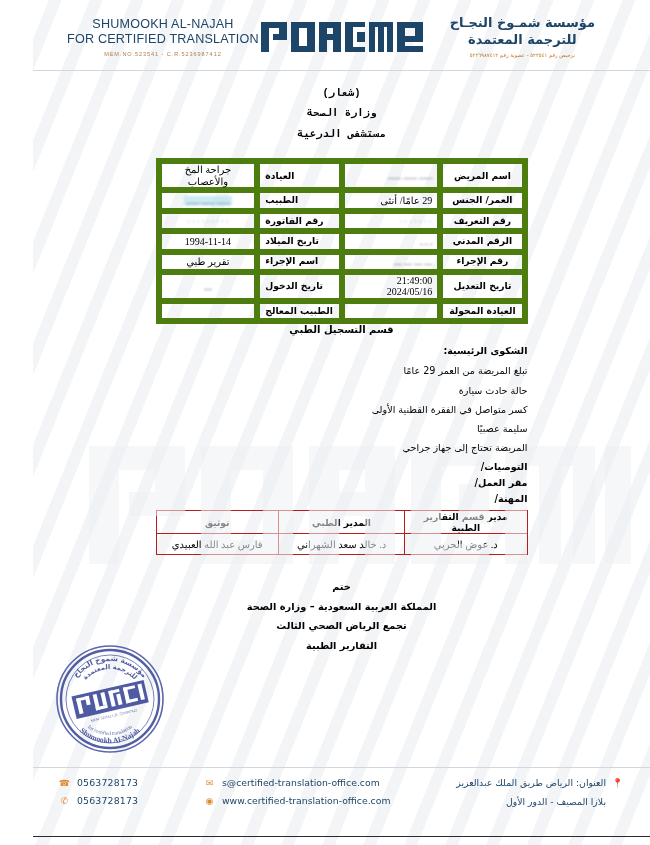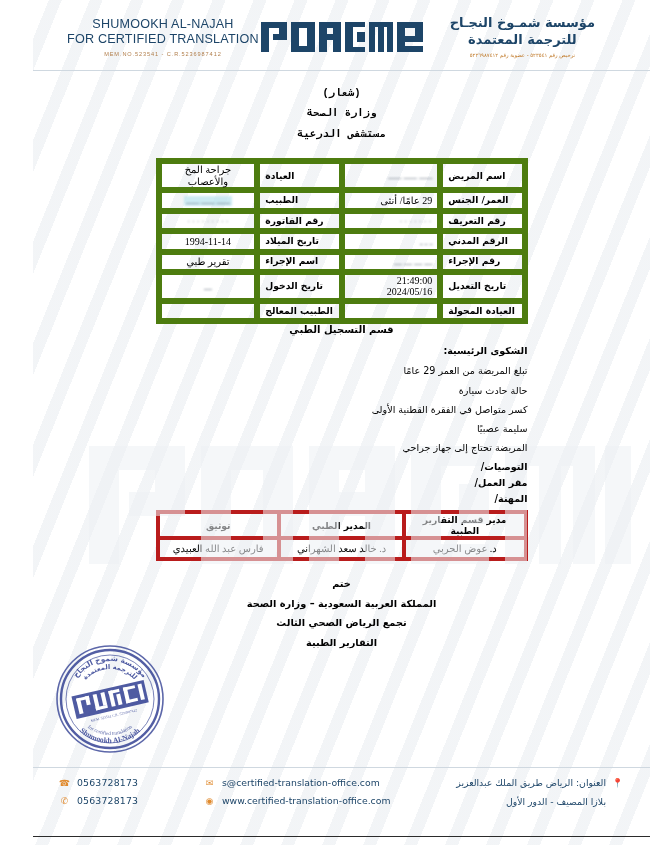--- a/index.html
+++ b/index.html
@@ -142,21 +142,21 @@
     padding: 0 5px;
     font-size: 9.2px;
     font-family: "DejaVu Sans", sans-serif;
     color: #000;
     vertical-align: middle;
     line-height: 1.15;
   }
   .info-table td.lbl {
     font-weight: bold;
     width: 23%;
-    text-align: left;
+    text-align: center;
   }
   .info-table td.val {
     width: 27%;
     text-align: right;
     font-family: "Liberation Serif", serif;
     font-size: 10px;
   }
   .info-table td.lbl2 {
     font-weight: bold;
     width: 23%;
@@ -215,21 +215,21 @@
 
   
   .sign-table {
     width: 372px;
     margin: 6px auto 0 auto;
     border-collapse: collapse;
     table-layout: fixed;
     direction: rtl;
   }
   .sign-table td {
-    border: 4px solid #b91c1c;
+    border: 1px solid #b91c1c;
     height: 21px;
     padding: 0 5px;
     font-size: 9.2px;
     font-family: "DejaVu Sans", sans-serif;
     text-align: center;
     color: #000;
   }
   .sign-table tr.hrow td {
     font-weight: bold;
   }
@@ -238,21 +238,21 @@
     font-size: 10px;
     font-weight: normal;
   }
   .sign-table td.c1 { width: 33%; }
   .sign-table td.c2 { width: 34%; }
   .sign-table td.c3 { width: 33%; }
 
   
   .closing {
     text-align: center;
-    margin-top: 13px;
+    margin-top: 22px;
     line-height: 2.0;
     color: #000;
   }
   .closing div {
     font-size: 9.8px;
     font-weight: bold;
     font-family: "DejaVu Sans", sans-serif;
   }
 
   

